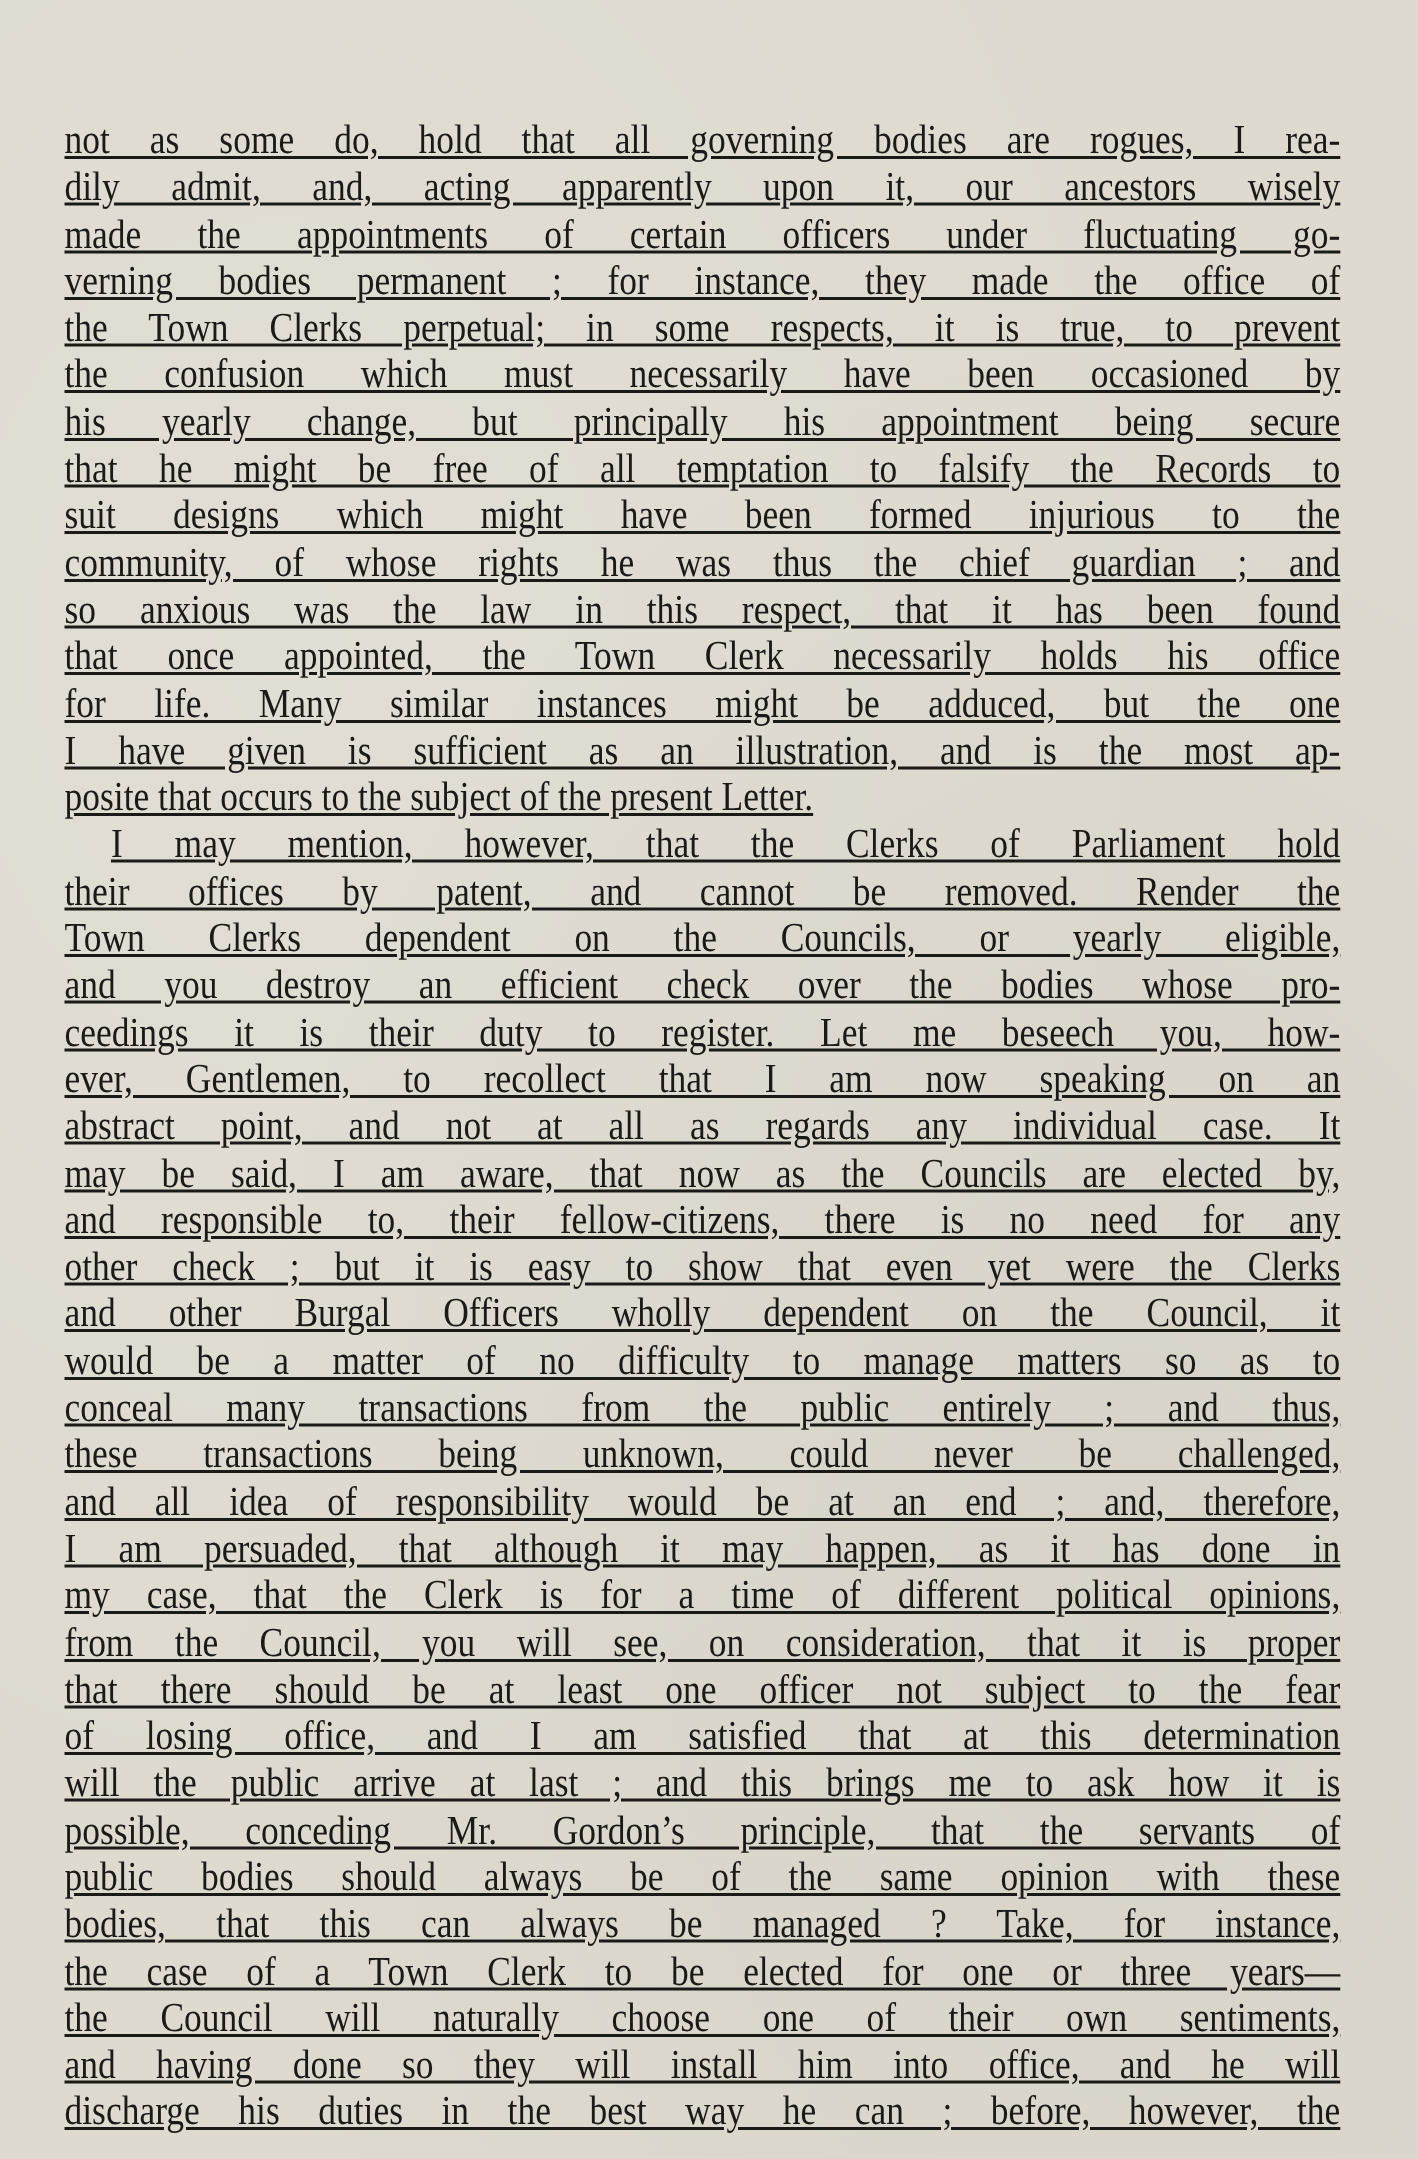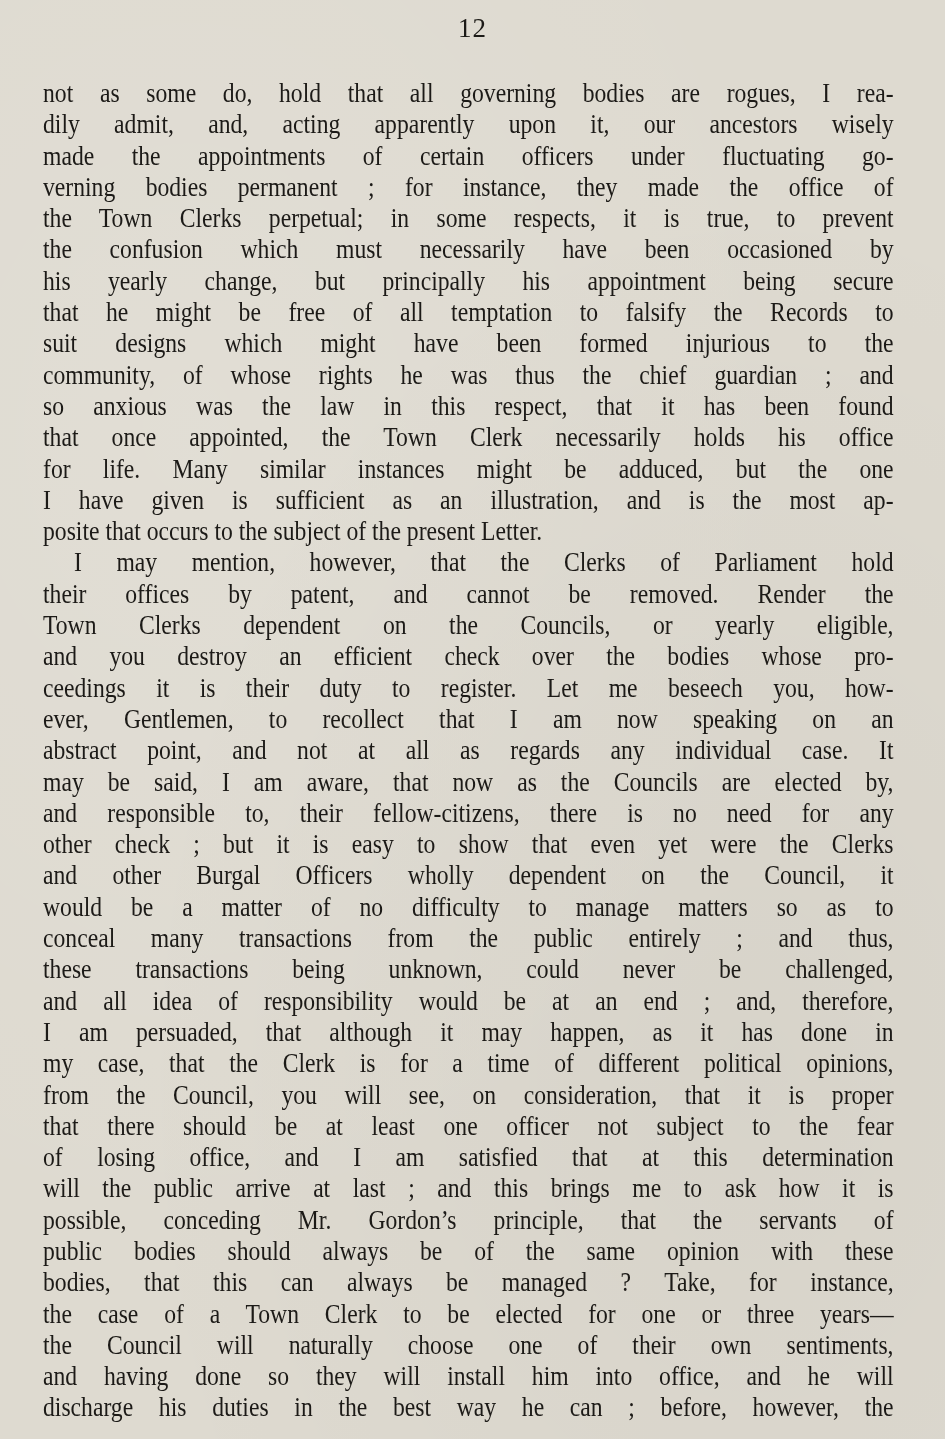--- a/index.html
+++ b/index.html
@@ -32,20 +32,21 @@
       text-align: center;
       font-size: 27px;
       line-height: 32px;
       letter-spacing: 1px;
     }
     .body-text {
       position: absolute;
       left: 43px;
       top: 77px;
       width: 851px;
+      text-decoration: underline;
     }
     .line {
       display: block;
       height: 31.3px;
       line-height: 31.3px;
       font-size: 27.5px;
       text-align: justify;
       text-align-last: justify;
       white-space: nowrap;
       overflow: visible;
@@ -58,21 +59,20 @@
     }
     .line.indent {
       padding-left: 36px;
       width: 953px;
     }
   </style>
 </head>
 <body>
 
 <div class="page">
-  <div class="page-number">12</div>
 
   <div class="body-text">
     <div class="paragraph">
       <span class="line">not as some do, hold that all governing bodies are rogues, I rea-</span>
       <span class="line">dily admit, and, acting apparently upon it, our ancestors wisely</span>
       <span class="line">made the appointments of certain officers under fluctuating go-</span>
       <span class="line">verning bodies permanent ; for instance, they made the office of</span>
       <span class="line">the Town Clerks perpetual; in some respects, it is true, to prevent</span>
       <span class="line">the confusion which must necessarily have been occasioned by</span>
       <span class="line">his yearly change, but principally his appointment being secure</span>

